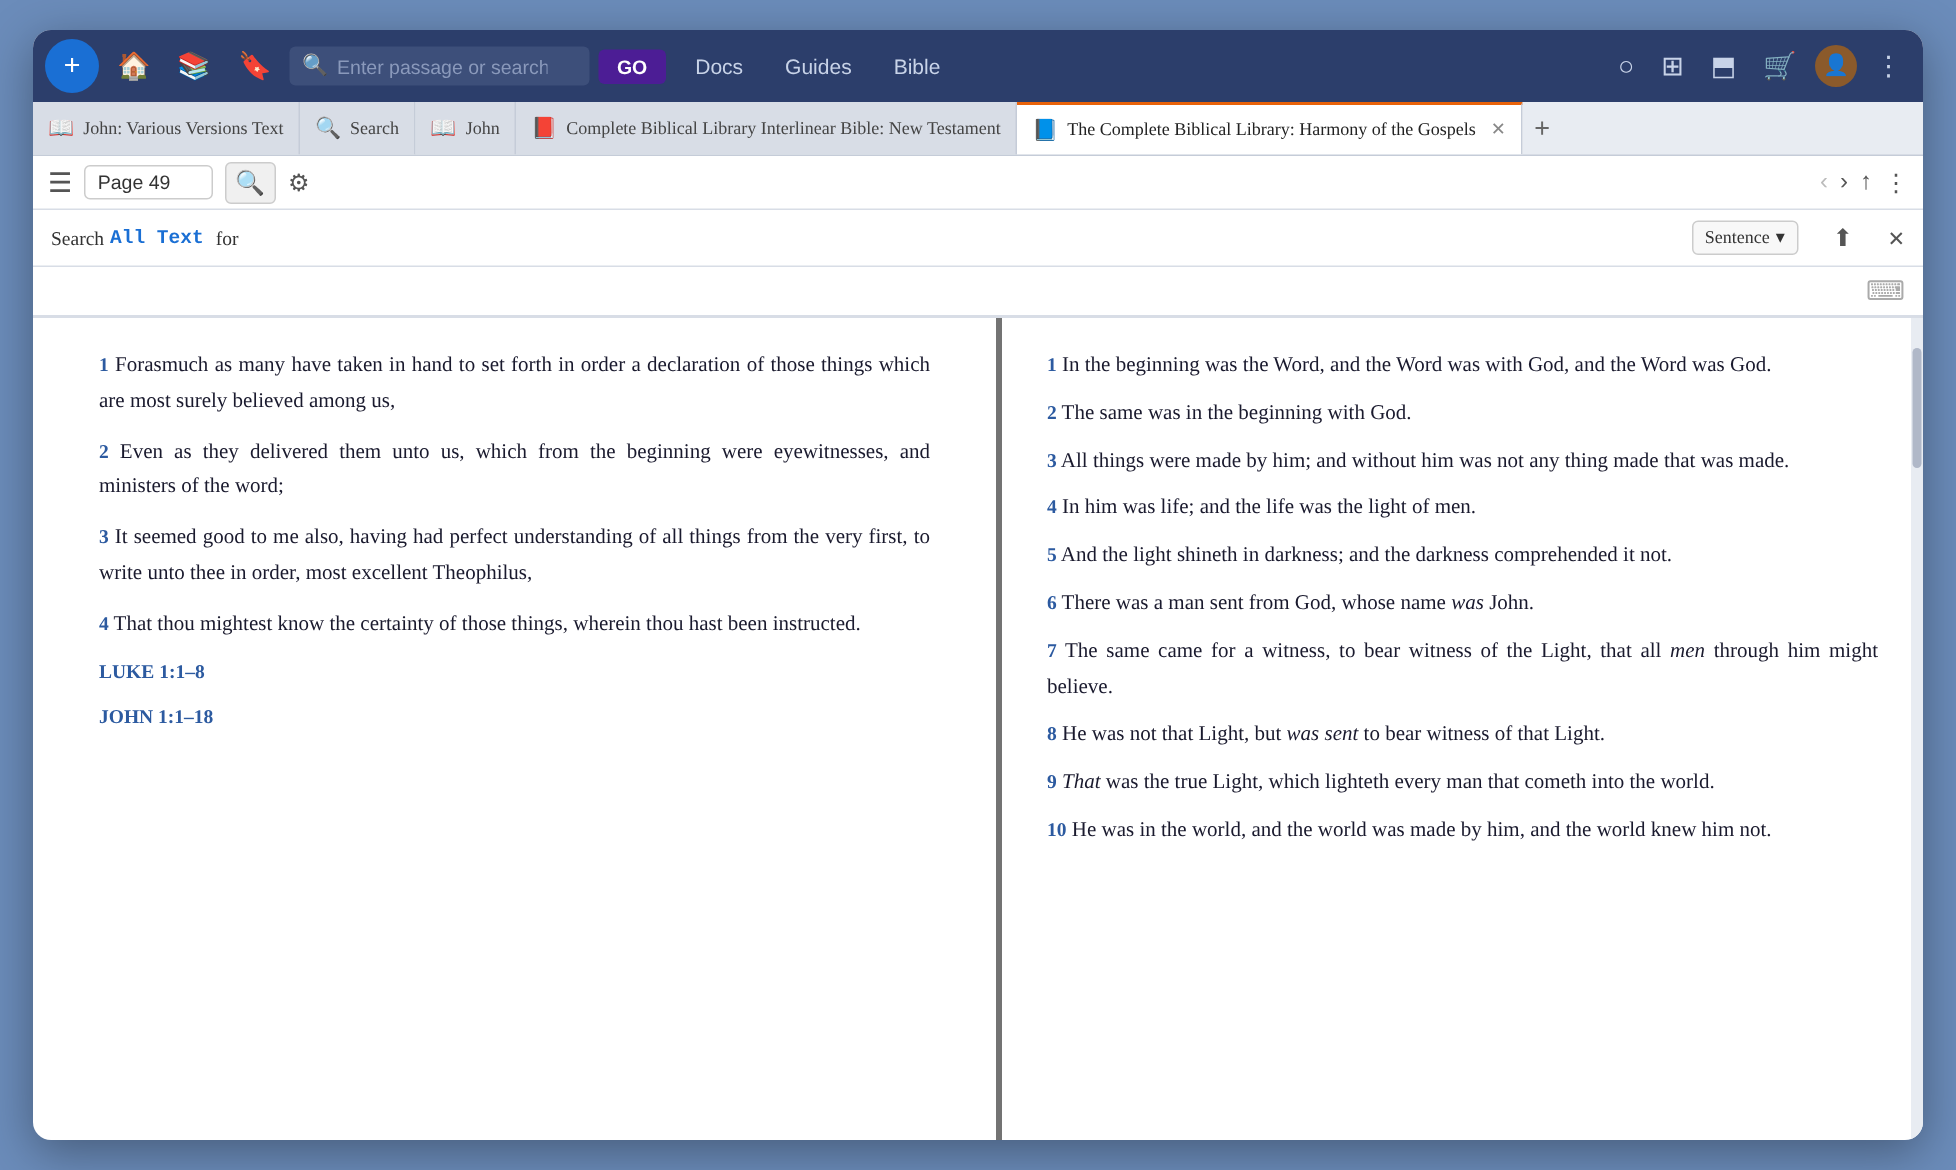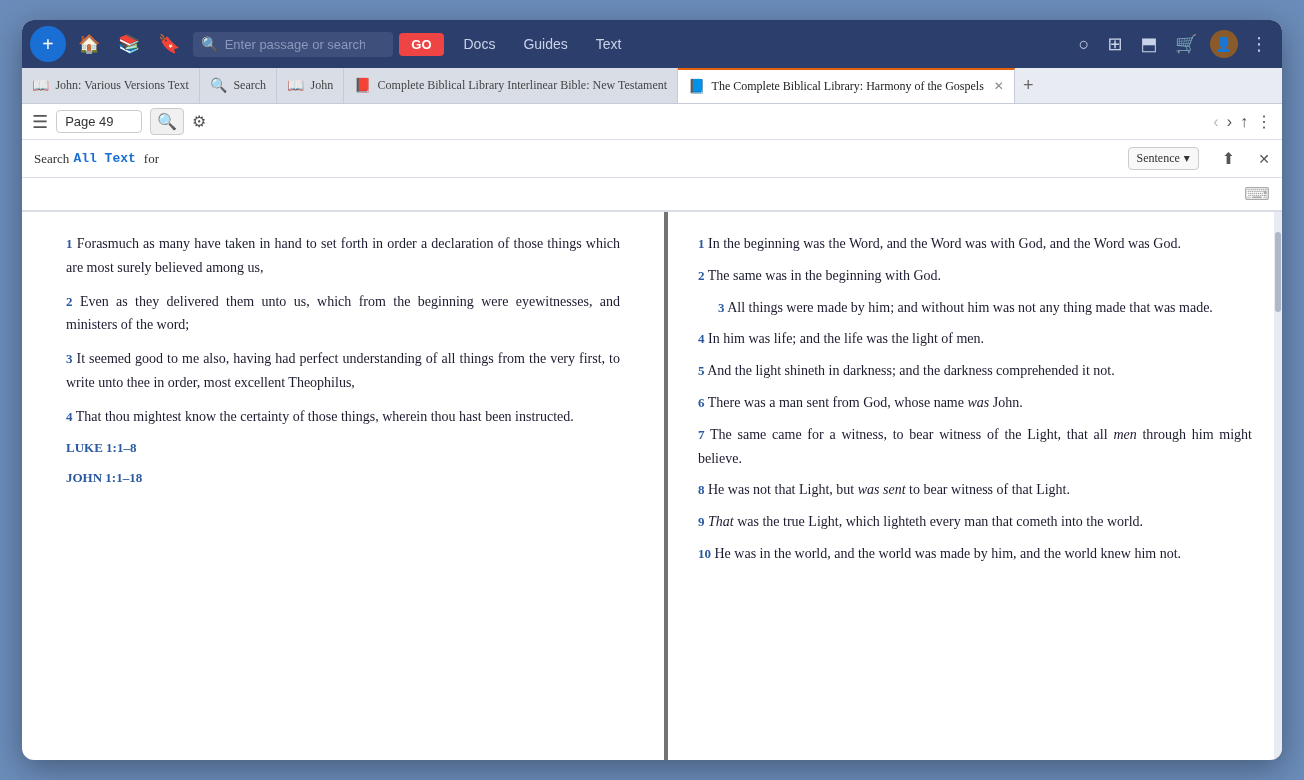--- a/index.html
+++ b/index.html
@@ -69,21 +69,21 @@
     .nav-search-area input {
       background: none;
       border: none;
       outline: none;
       color: #c8d3e8;
       font-size: 13px;
       width: 140px;
     }
     .nav-search-area input::placeholder { color: #8a99bb; }
     .go-btn {
-      background: #ef4444;
+      background: #4c1d95;
       color: white;
       border: none;
       border-radius: 4px;
       padding: 4px 12px;
       font-size: 13px;
       font-weight: bold;
       cursor: pointer;
     }
     .nav-menu-items {
       display: flex;
@@ -356,21 +356,21 @@
     <button class="nav-icon-btn">📚</button>
     <button class="nav-icon-btn">🔖</button>
     <div class="nav-search-area">
       <span style="color:#8a99bb;font-size:14px;">🔍</span>
       <input type="text" placeholder="Enter passage or search" style="">
     </div>
     <button class="go-btn">GO</button>
     <div class="nav-menu-items">
       <button class="nav-menu-item">Docs</button>
       <button class="nav-menu-item">Guides</button>
-      <button class="nav-menu-item">Text</button>
+      <button class="nav-menu-item">Bible</button>
     </div>
     <div class="nav-right">
       <button class="nav-right-btn">○</button>
       <button class="nav-right-btn">⊞</button>
       <button class="nav-right-btn">⬒</button>
       <button class="nav-right-btn">🛒</button>
       <div class="avatar">👤</div>
       <button class="nav-right-btn">⋮</button>
     </div>
   </div>
@@ -460,21 +460,21 @@
     <div class="right-column">
       <div class="verse-text">
         <p>
           <span class="verse-num">1</span>
           In the beginning was the Word, and the Word was with God, and the Word was God.
         </p>
         <p style="margin-top:8px;">
           <span class="verse-num">2</span>
           The same was in the beginning with God.
         </p>
-        <p style="margin-top:8px;margin-left:20px;">
+        <p style="margin-top:8px;">
           <span class="verse-num">3</span>
           All things were made by him; and without him was not any thing made that was made.
         </p>
         <p style="margin-top:8px;">
           <span class="verse-num">4</span>
           In him was life; and the life was the light of men.
         </p>
         <p style="margin-top:8px;">
           <span class="verse-num">5</span>
           And the light shineth in darkness; and the darkness comprehended it not.

